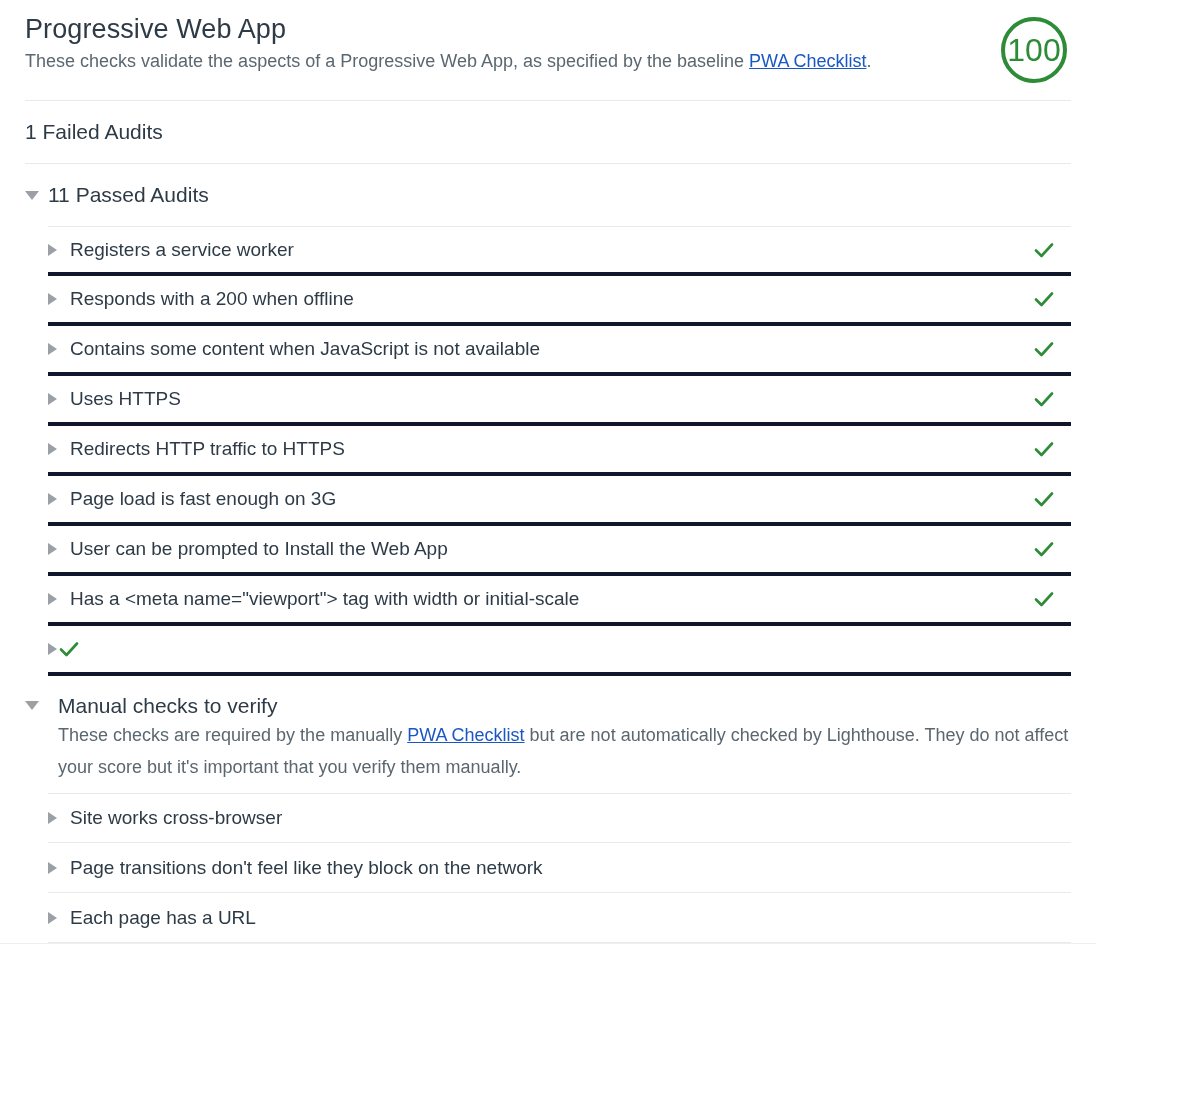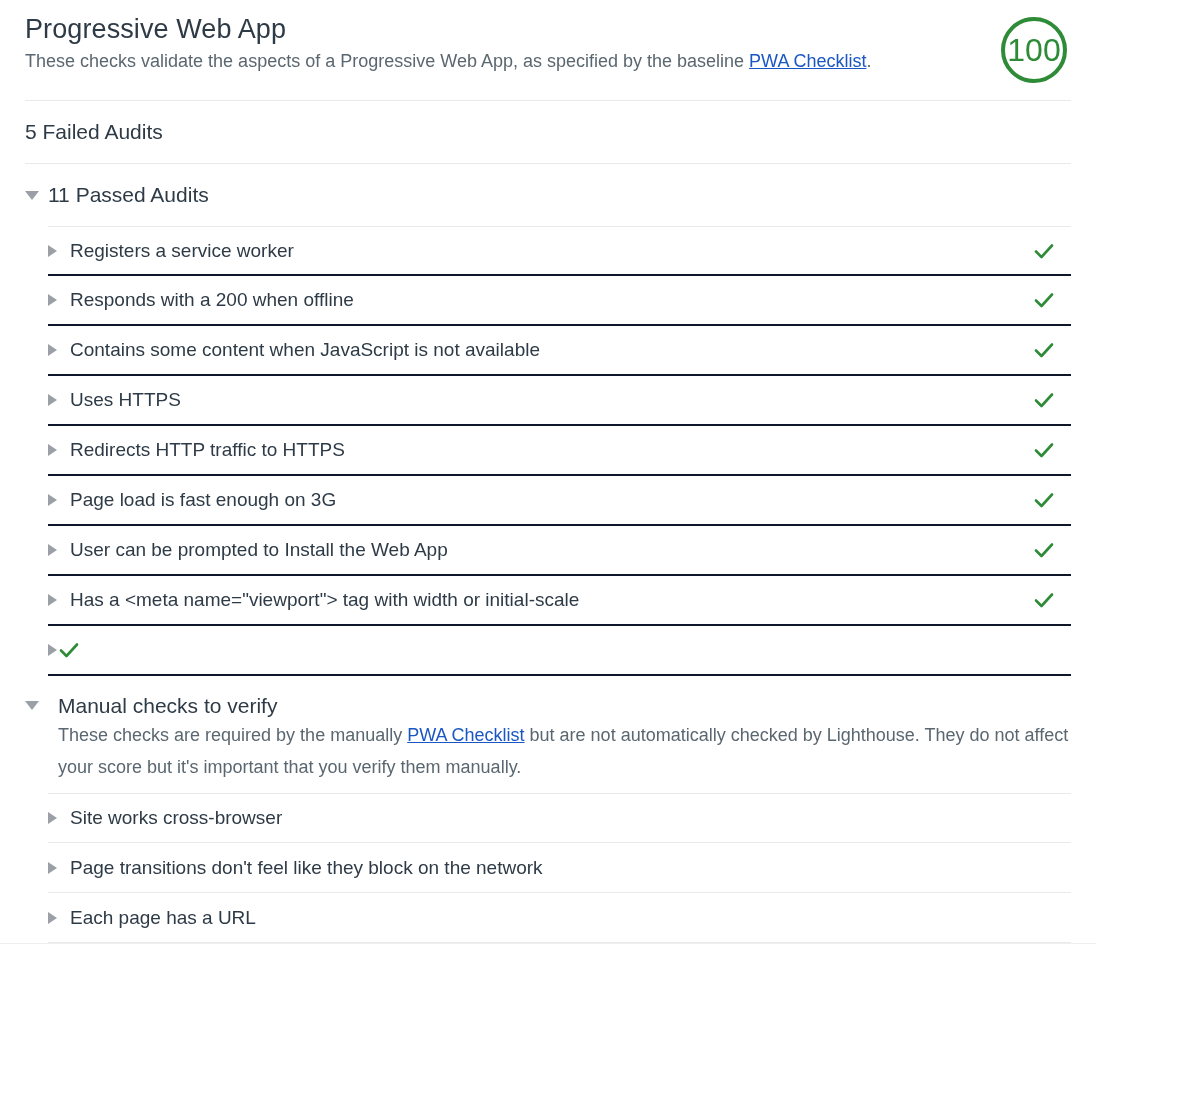--- a/index.html
+++ b/index.html
@@ -120,21 +120,21 @@
   }
 
   
   .audit-list { padding: 0; }
   .audit-row {
     position: relative;
     display: flex;
     align-items: center;
     height: 50px;
     margin: 0 25px 0 48px;
-    border-bottom: 2px solid #0f172a;
+    border-bottom: 4px solid #0f172a;
     box-sizing: border-box;
   }
   .audit-row:first-child { border-top: 1px solid #e9eaec; }
   .audit-row .tri-right { margin-top: 0; }
   .audit-label {
     margin-left: 13px;
     font-size: 19px;
     line-height: 24px;
     color: #2e3b47;
     font-weight: 400;
@@ -196,21 +196,21 @@
         <circle cx="36" cy="36" r="31" fill="none" stroke="#2e8b37" stroke-width="4"></circle>
       </svg>
       <div class="score-value">100</div>
     </div>
   </div>
 
   <div class="hr-full"></div>
 
   <div class="section">
     <div class="section-header no-arrow">
-      <span class="section-title">5 Failed Audits</span>
+      <span class="section-title">1 Failed Audits</span>
     </div>
   </div>
 
   <div class="hr-full"></div>
 
   <div class="section">
     <div class="section-header">
       <span class="tri tri-down"></span>
       <span class="section-title">11 Passed Audits</span>
     </div>

